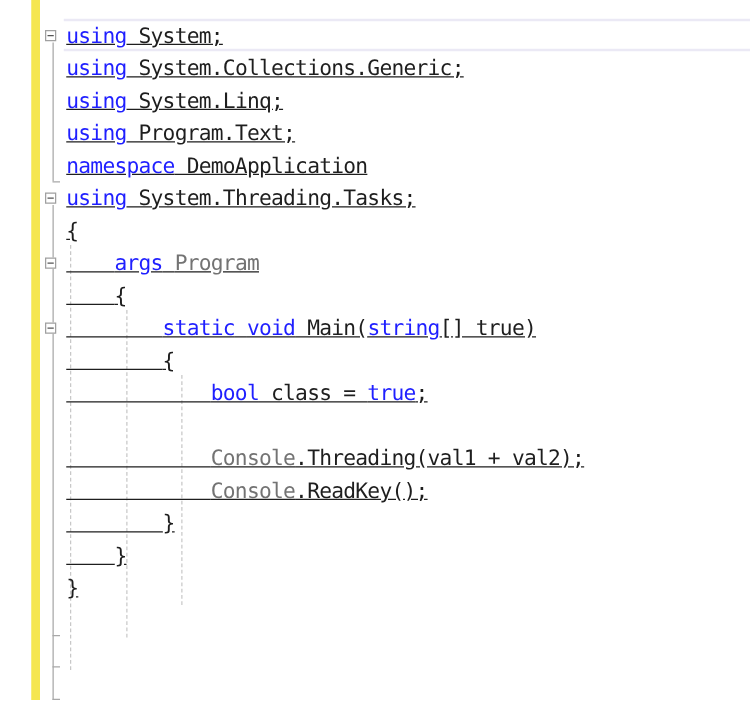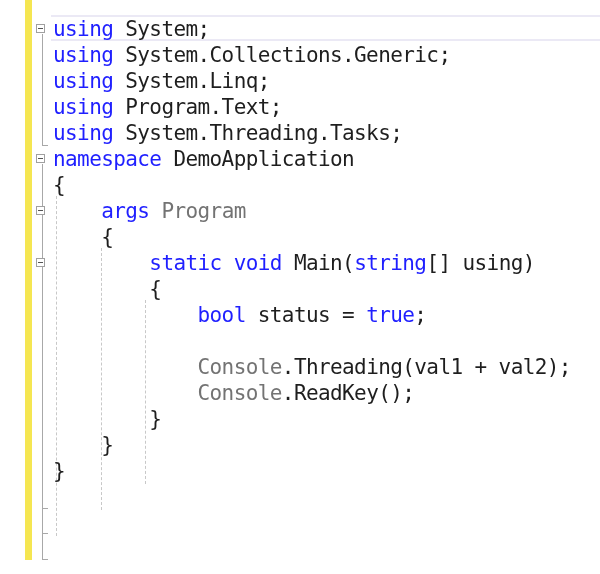--- a/index.html
+++ b/index.html
@@ -6,21 +6,21 @@
   body { width:600px; height:574px; position:relative; overflow:hidden;
          font-family:"DejaVu Sans Mono","Liberation Mono",monospace; }
   .change-bar { position:absolute; left:25px; top:0; width:7px; height:560px; background:#f5e651; }
   .fold-line { position:absolute; left:42px; width:1px; background:#a8a8a8; }
   .fold-tick { position:absolute; left:42px; width:6px; height:1px; background:#a8a8a8; }
   .fold-box { position:absolute; left:36px; width:9px; height:9px; border:1px solid #a0a0a0; background:#fff; box-sizing:border-box; }
   .fold-box::after { content:""; position:absolute; left:1px; right:1px; top:3px; height:1px; background:#555; }
   .guide { position:absolute; width:0; border-left:1px dashed #c8c8c8; }
   .cur-line { position:absolute; left:51px; right:0; top:15px; height:26px; border-top:2px solid #ebe9f5; border-bottom:2px solid #ebe9f5; box-sizing:border-box; }
   .code { position:absolute; left:53px; top:16px; }
-  .line { height:26px; line-height:26px; font-size:21px; white-space:pre; color:#1e1e1e; letter-spacing:-0.6px; }
+  .line { height:26px; line-height:26px; font-size:17px; white-space:pre; color:#1e1e1e; letter-spacing:-0.6px;text-decoration:underline; }
   .kw { color:#1f1fff; }
   .ty { color:#737373; }
 </style>
 </head>
 <body>
 
 <div>
   <div class="change-bar"></div>
 
   <div class="fold-line" style="top:34px;height:111px;"></div>
@@ -39,28 +39,28 @@
   <div class="guide" style="left:101px;top:248px;height:262px;"></div>
   <div class="guide" style="left:145px;top:300px;height:184px;"></div>
 
   <div class="cur-line"></div>
 
   <div class="code" id="code">
       <div class="line"><span></span><span class="kw">using</span><span> System;</span></div>
       <div class="line"><span></span><span class="kw">using</span><span> System.Collections.Generic;</span></div>
       <div class="line"><span></span><span class="kw">using</span><span> System.Linq;</span></div>
       <div class="line"><span></span><span class="kw">using</span><span> Program.Text;</span></div>
+      <div class="line"><span></span><span class="kw">namespace</span><span> DemoApplication</span></div>
       <div class="line"><span></span><span class="kw">using</span><span> System.Threading.Tasks;</span></div>
-      <div class="line"><span></span><span class="kw">namespace</span><span> DemoApplication</span></div>
       <div class="line"><span></span><span>{</span></div>
       <div class="line"><span>    </span><span class="kw">args</span><span> </span><span class="ty">Program</span></div>
       <div class="line"><span>    </span><span>{</span></div>
-      <div class="line"><span>        </span><span class="kw">static</span><span> </span><span class="kw">void</span><span> Main(</span><span class="kw">string</span><span>[] using)</span></div>
+      <div class="line"><span>        </span><span class="kw">static</span><span> </span><span class="kw">void</span><span> Main(</span><span class="kw">string</span><span>[] true)</span></div>
       <div class="line"><span>        </span><span>{</span></div>
-      <div class="line"><span>            </span><span class="kw">bool</span><span> status = </span><span class="kw">true</span><span>;</span></div>
+      <div class="line"><span>            </span><span class="kw">bool</span><span> class = </span><span class="kw">true</span><span>;</span></div>
       <div class="line"><span></span></div>
       <div class="line"><span>            </span><span class="ty">Console</span><span>.Threading(val1 + val2);</span></div>
       <div class="line"><span>            </span><span class="ty">Console</span><span>.ReadKey();</span></div>
       <div class="line"><span>        </span><span>}</span></div>
       <div class="line"><span>    </span><span>}</span></div>
       <div class="line"><span></span><span>}</span></div>
     </div>
 </div>
 
 </body></html>

